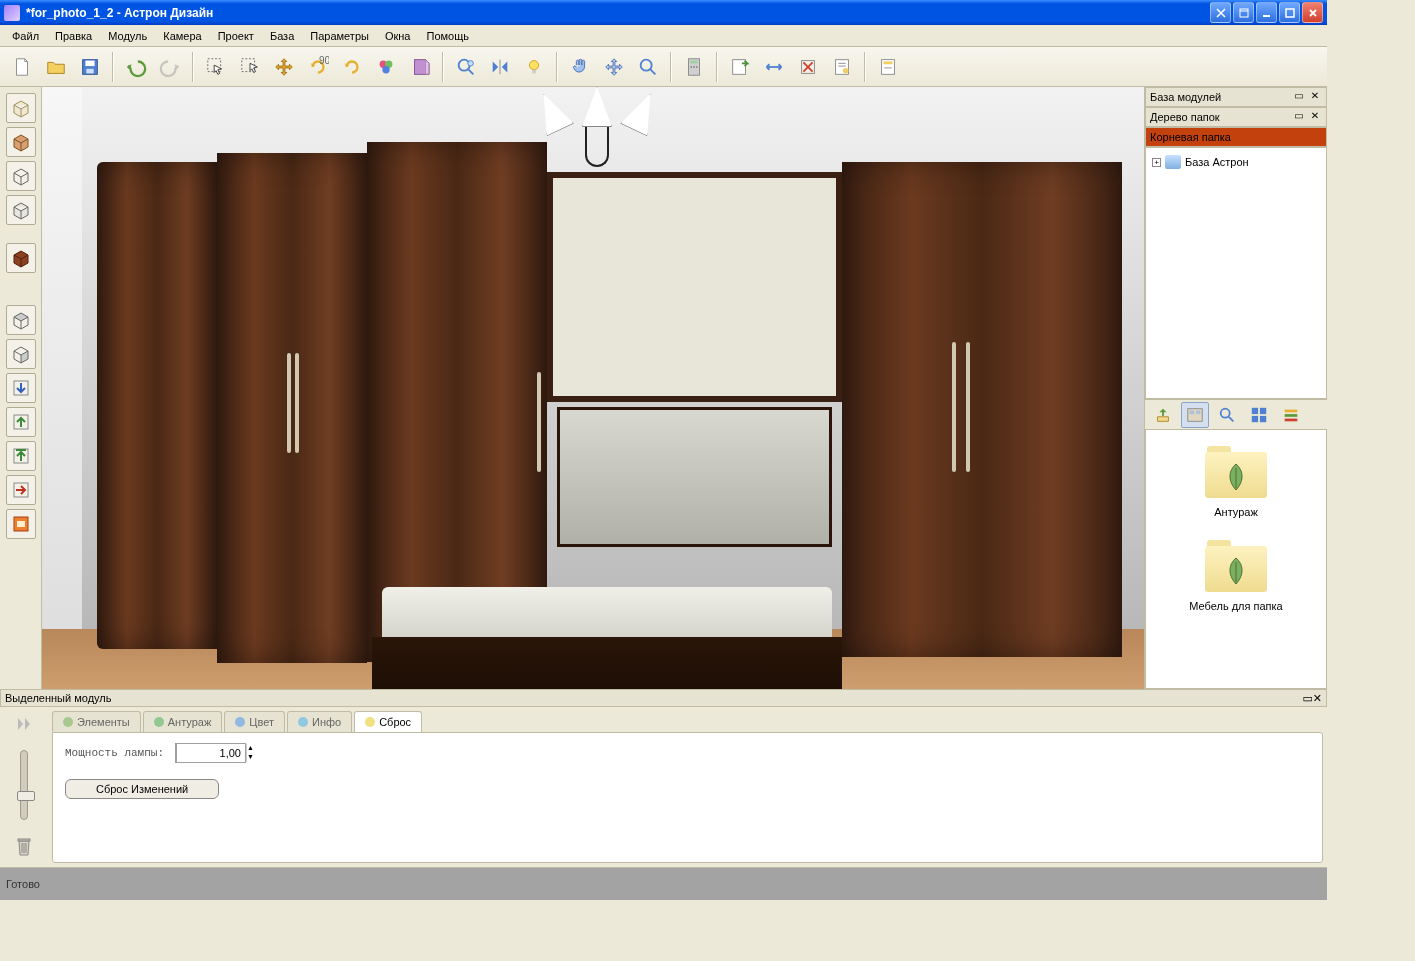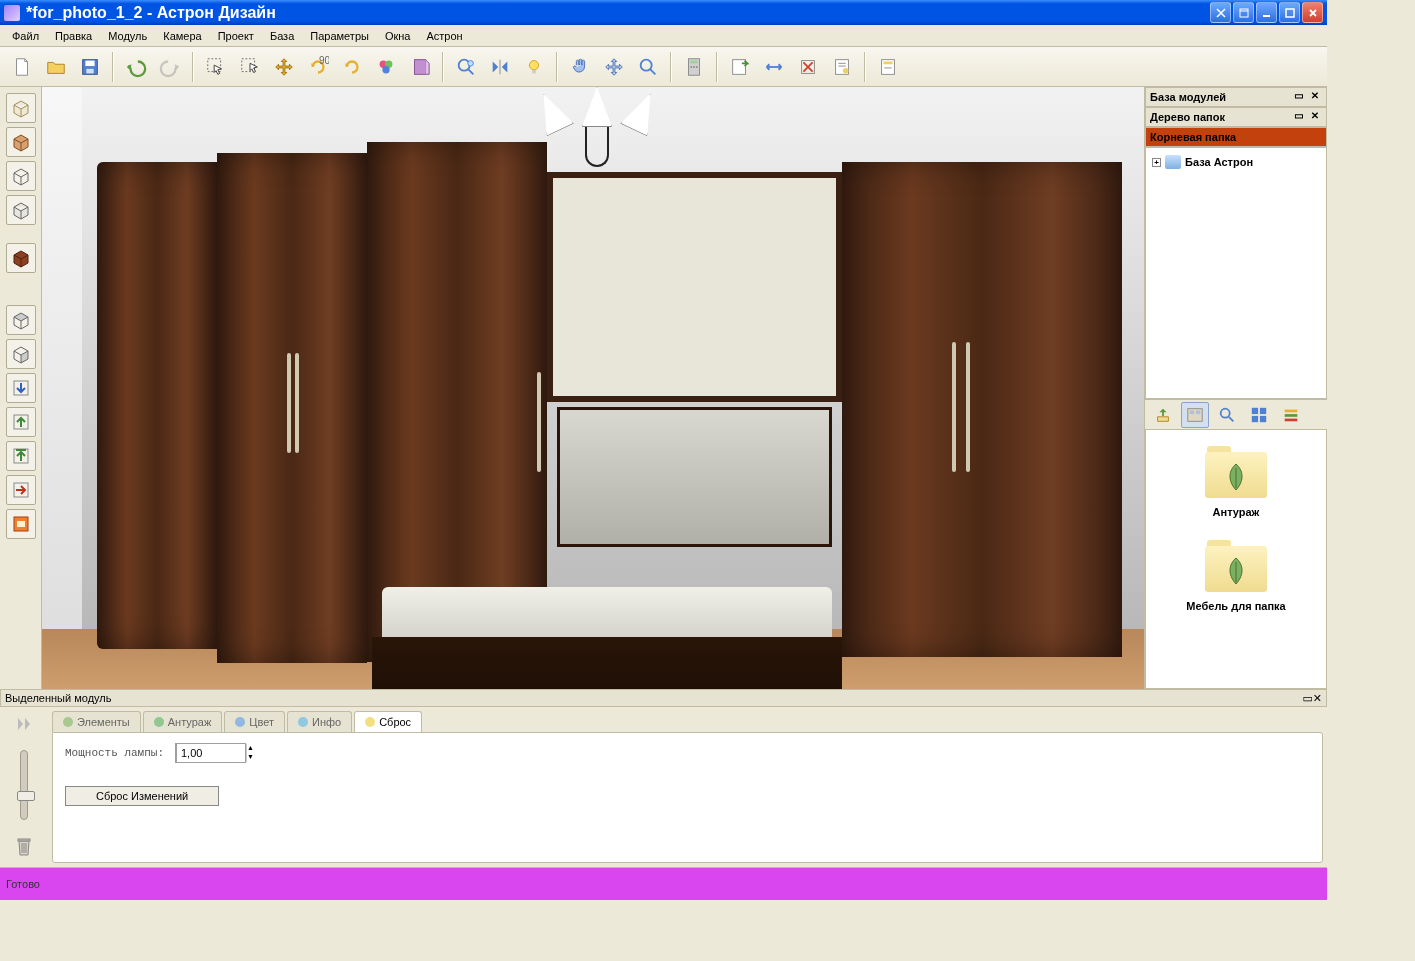--- a/index.html
+++ b/index.html
@@ -1,38 +1,38 @@
 <!DOCTYPE html>
 <html><head>
 <meta charset="utf-8">
 <style>
 * { margin: 0; padding: 0; box-sizing: border-box; font-family: Tahoma, Arial, sans-serif; font-size: 11px; }
 body { width: 1327px; height: 952px; background: #ece9d8; overflow: hidden; }
 
 
 .titlebar { height: 25px; background: linear-gradient(to bottom, #3b8cff 0%, #0054e3 15%, #0054e3 85%, #003dc5 100%); display: flex; align-items: center; padding: 0 4px; color: #fff; }
 .titlebar .app-icon { width: 16px; height: 16px; margin-right: 6px; background: linear-gradient(135deg, #a080ff, #e0d0ff); border-radius: 2px; }
-.titlebar .title { flex: 1; font-weight: bold; font-size: 16px; }
+.titlebar .title { flex: 1; font-weight: bold; font-size: 12px; }
 .titlebar .win-btns { display: flex; gap: 2px; }
 .titlebar .win-btn { width: 21px; height: 21px; border-radius: 3px; border: 1px solid rgba(255,255,255,.4); display: flex; align-items: center; justify-content: center; color: #fff; font-weight: bold; font-size: 11px; cursor: pointer; }
 .win-btn.blue { background: linear-gradient(#6fa8ff, #2d6fe0); }
 .win-btn.red { background: linear-gradient(#f08070, #d04030); }
 
 
 .menubar { height: 22px; background: #ece9d8; border-bottom: 1px solid #c0bca4; display: flex; align-items: center; padding: 0 4px; }
 .menubar .menu-item { padding: 2px 8px; cursor: pointer; }
 
 
 .toolbar { height: 40px; background: linear-gradient(#f8f6ee, #ece9d8); border-bottom: 1px solid #c0bca4; display: flex; align-items: center; padding: 0 6px; gap: 2px; }
 .toolbar .tb-btn { width: 32px; height: 32px; border: 1px solid transparent; border-radius: 3px; display: flex; align-items: center; justify-content: center; cursor: pointer; }
 .toolbar .sep { width: 2px; height: 30px; border-left: 1px solid #c0bca4; border-right: 1px solid #fff; margin: 0 4px; }
 .tb-btn svg { width: 22px; height: 22px; }
 
 
-.main { display: flex; height: 602px; font-weight: bold; }
+.main { display: flex; height: 602px; }
 .left-toolbar { width: 42px; background: #ece9d8; border-right: 1px solid #c0bca4; display: flex; flex-direction: column; align-items: center; padding: 6px 0; gap: 4px; }
 .left-toolbar .lt-btn { width: 30px; height: 30px; border: 1px solid #b0ac94; background: #f4f2e8; border-radius: 2px; display: flex; align-items: center; justify-content: center; cursor: pointer; }
 .left-toolbar .lt-gap { height: 10px; }
 .lt-btn svg { width: 20px; height: 20px; }
 
 .viewport { flex: 1; background: #fff; position: relative; overflow: hidden; }
 .viewport-scene { position: absolute; inset: 0; background: linear-gradient(#f7f7f7, #dcdcdc); }
 .floor { position: absolute; bottom: 0; left: 0; right: 0; height: 60px; background: linear-gradient(to bottom, #b8875a, #cf9e6e); }
 .wall-back { position:absolute; left: 40px; right: 0; top: 0; bottom: 60px; background: linear-gradient(to bottom, #f2f2f2, #b8b8b8); }
 .wardrobe { position: absolute; background: linear-gradient(90deg, #3a1f12, #6b3a1f, #4a2815, #6f3d22, #3a1f12); box-shadow: inset 0 0 30px rgba(0,0,0,.4); }
@@ -84,28 +84,28 @@
 .bottom-tabs-wrap { flex: 1; display: flex; flex-direction: column; padding: 4px; }
 .tabs { display: flex; gap: 0; }
 .tab { padding: 4px 10px; border: 1px solid #c0bca4; border-bottom: none; background: #e6e3d2; display: flex; align-items: center; gap: 4px; cursor: pointer; border-radius: 3px 3px 0 0; margin-right: 2px; color: #666; }
 .tab.active { background: #fff; color: #000; }
 .tab .dot { width: 10px; height: 10px; border-radius: 50%; }
 .tab-content { flex: 1; background: #fff; border: 1px solid #c0bca4; padding: 10px 12px; border-radius: 0 3px 3px 3px; }
 .form-row { display: flex; align-items: center; gap: 10px; margin-bottom: 8px; }
 .form-row label { width: 100px; color: #555; font-family: Liberation Mono, monospace; }
 .form-row input[type="text"] { width: 70px; height: 20px; border: 1px solid #a0a0a0; padding: 0 4px; font-size: 11px; }
 .spinner { width: 70px; height: 20px; border: 1px solid #a0a0a0; display: flex; align-items: center; background: #fff; }
-.spinner input { border: none; width: 52px; padding: 0 4px; font-size: 11px; outline: none; }
+.spinner input { border: none; width: 52px; padding: 0 4px; font-size: 11px; outline: none; text-align: right; }
 .spinner .spin-btns { width: 14px; display: flex; flex-direction: column; }
 .spinner .spin-btn { height: 9px; font-size: 7px; line-height: 7px; text-align: center; border-left: 1px solid #ccc; cursor: pointer; }
 .color-swatch { width: 70px; height: 18px; border: 1px solid #888; background: #fff; cursor: pointer; }
-.reset-btn { margin-top: 15px; padding: 3px 30px; border: 1px solid #888; background: #f0eee4; cursor: pointer; border-radius: 0; }
-
-
-.statusbar { height: 18px; background: #d946ef; border-top: 1px solid #c0bca4; display: flex; align-items: center; padding: 16px 6px; color: #333; }
+.reset-btn { margin-top: 8px; padding: 3px 30px; border: 1px solid #888; background: #f0eee4; cursor: pointer; border-radius: 6px; }
+
+
+.statusbar { height: 18px; background: #a3a3a3; border-top: 1px solid #c0bca4; display: flex; align-items: center; padding: 16px 6px; color: #333; }
 </style>
 </head>
 <body>
 
 <div class="titlebar">
   <div class="app-icon"></div>
   <div class="title">*for_photo_1_2 - Астрон Дизайн</div>
   <div class="win-btns">
     <div class="win-btn blue">
         <svg width="10" height="10" viewBox="0 0 10 10">
@@ -138,21 +138,21 @@
 
 <div class="menubar">
   <div class="menu-item">Файл</div>
   <div class="menu-item">Правка</div>
   <div class="menu-item">Модуль</div>
   <div class="menu-item">Камера</div>
   <div class="menu-item">Проект</div>
   <div class="menu-item">База</div>
   <div class="menu-item">Параметры</div>
   <div class="menu-item">Окна</div>
-  <div class="menu-item">Астрон</div>
+  <div class="menu-item">Помощь</div>
 </div>
 
 <div class="toolbar">
   <div class="tb-btn">
       <svg viewBox="0 0 24 24">
         <path d="M6 3h9l3 3v15H6z" fill="#fff" stroke="#888"></path>
         <path d="M15 3v3h3" fill="none" stroke="#888"></path>
       </svg>
     </div>
   <div class="tb-btn">

